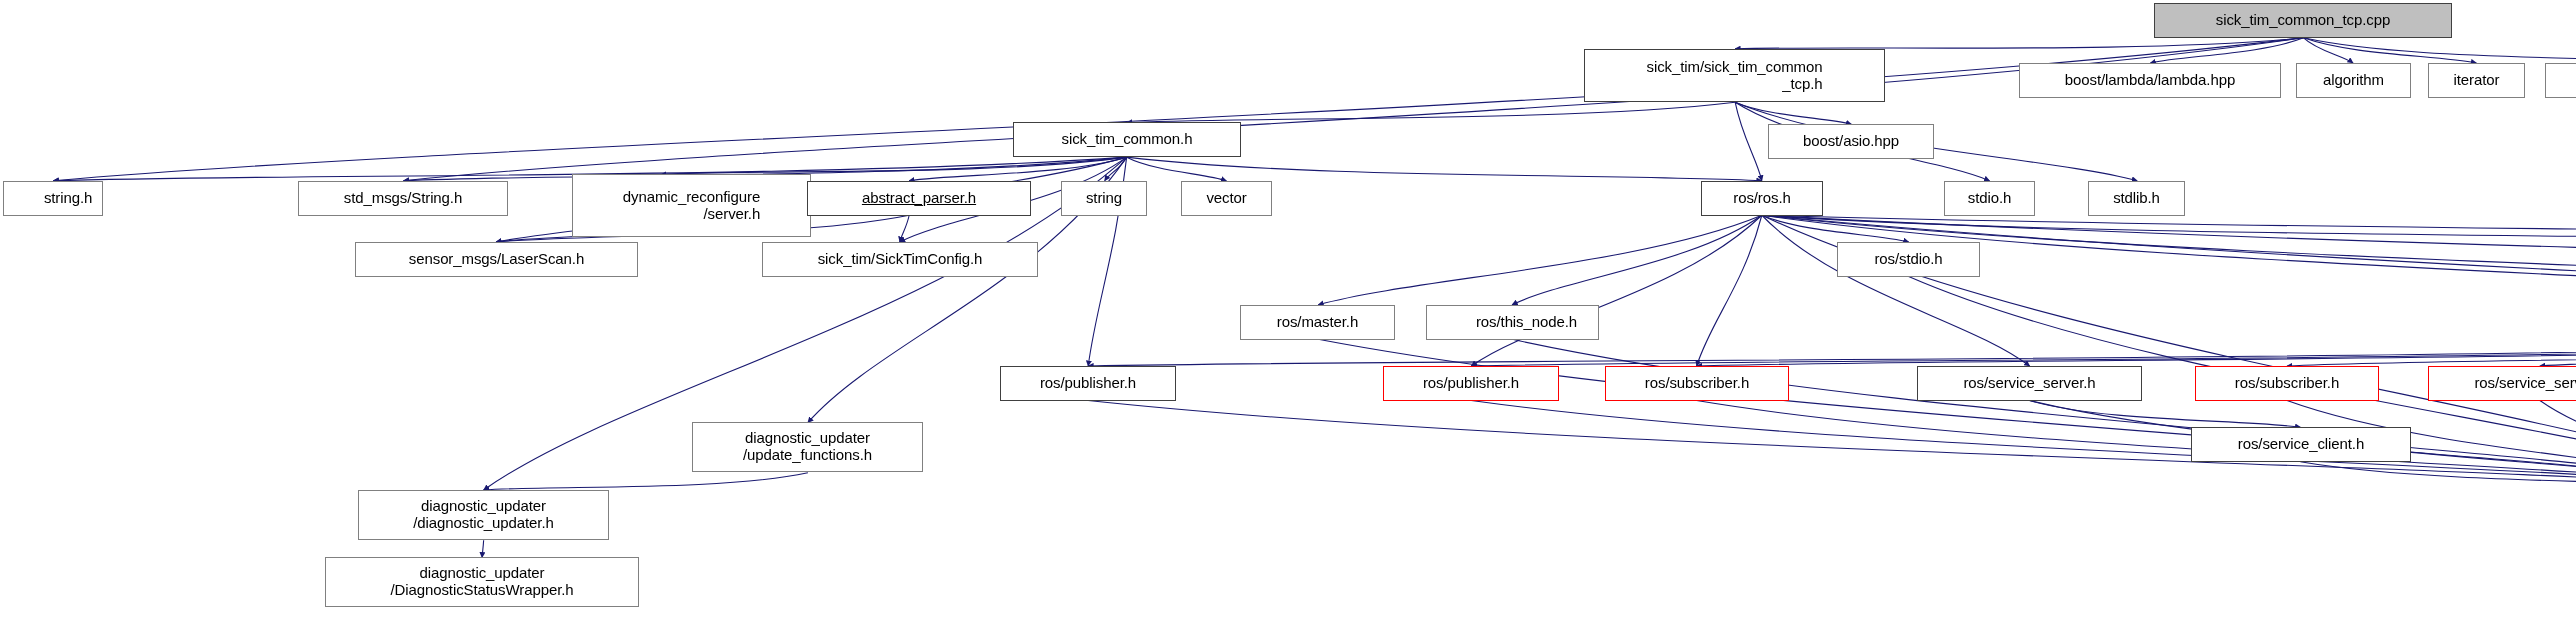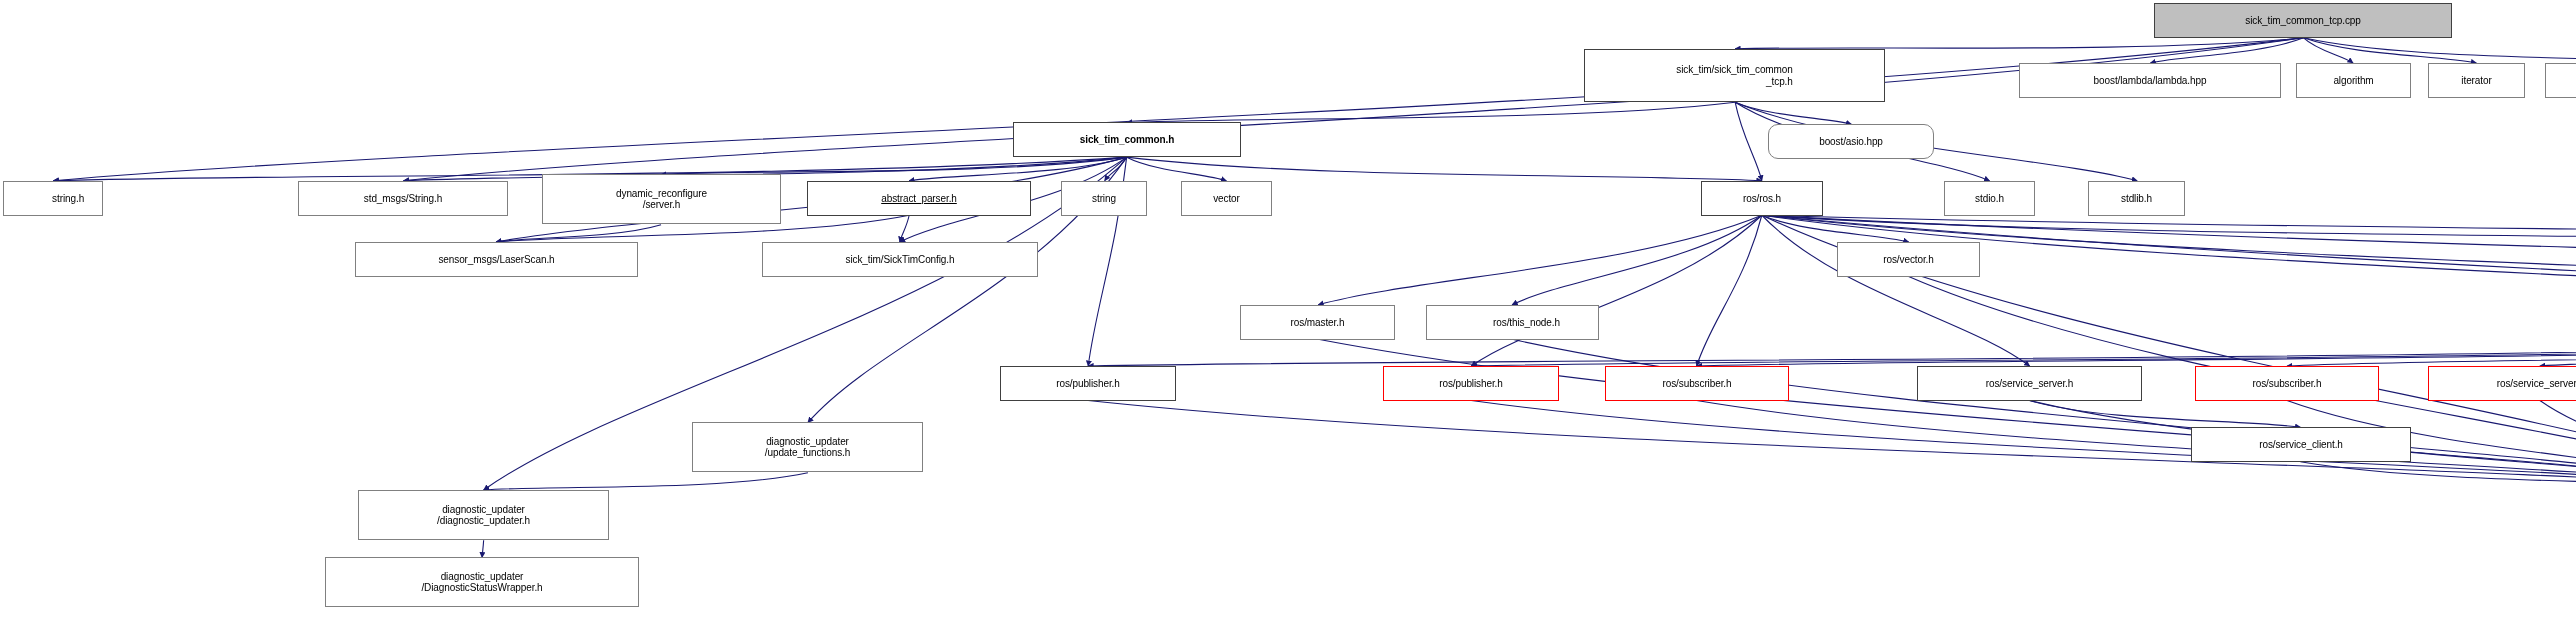--- a/index.html
+++ b/index.html
@@ -26,21 +26,21 @@
   .node {
     position: absolute;
     box-sizing: border-box;
     display: flex;
     align-items: center;
     justify-content: center;
     text-align: center;
     background: #ffffff;
     border: 0.8px solid #808080;
     color: #000000;
-    font-size: 10px;
+    font-size: 15px;
     line-height: 1.12;
     white-space: pre;
     letter-spacing: -0.1px;
     z-index: 5;
   }
   .node.solid {
     border: 1.3px solid #404040;
   }
   .node.red {
     border: 1.3px solid #ff0000;
@@ -152,35 +152,35 @@
       </g>
   </svg>
   <div id="nodes">
       <div class="node root" style="left: 2154px; top: 3.1px; width: 298px; height: 35px;">sick_tim_common_tcp.cpp</div>
       <div class="node solid" style="left: 1584px; top: 49px; width: 301px; height: 53px; text-align: right;">sick_tim/sick_tim_common
 _tcp.h</div>
       <div class="node plain" style="left: 2019px; top: 63px; width: 262px; height: 35px;">boost/lambda/lambda.hpp</div>
       <div class="node plain" style="left: 2296px; top: 63px; width: 115px; height: 35px;">algorithm</div>
       <div class="node plain" style="left: 2428px; top: 63px; width: 97px; height: 35px;">iterator</div>
       <div class="node plain" style="left: 2545px; top: 63px; width: 242px; height: 35px;">boost/lexical_cast.hpp</div>
-      <div class="node plain" style="left: 1768px; top: 124px; width: 166px; height: 35px; border-radius: 10px;">boost/asio.hpp</div>
-      <div class="node solid" style="left: 1013px; top: 122px; width: 228px; height: 35px; font-weight: bold;">sick_tim_common.h</div>
+      <div class="node plain" style="left: 1768px; top: 124px; width: 166px; height: 35px;">boost/asio.hpp</div>
+      <div class="node solid" style="left: 1013px; top: 122px; width: 228px; height: 35px;">sick_tim_common.h</div>
       <div class="node plain" style="left: 3.1px; top: 181px; width: 100px; height: 35px; padding-left: 30px;">string.h</div>
       <div class="node plain" style="left: 298px; top: 181px; width: 210px; height: 35px;">std_msgs/String.h</div>
-      <div class="node plain" style="left: 542px; top: 174px; width: 239px; height: 50px;">dynamic_reconfigure
+      <div class="node plain" style="left: 572px; top: 174px; width: 239px; height: 63px; text-align: right;">dynamic_reconfigure
 /server.h</div>
       <div class="node solid" style="left: 807px; top: 181px; width: 224px; height: 35px; text-decoration: underline;">abstract_parser.h</div>
       <div class="node plain" style="left: 1061px; top: 181px; width: 86px; height: 35px;">string</div>
       <div class="node plain" style="left: 1181px; top: 181px; width: 91px; height: 35px;">vector</div>
       <div class="node solid" style="left: 1701px; top: 181px; width: 122px; height: 35px;">ros/ros.h</div>
       <div class="node plain" style="left: 1944px; top: 181px; width: 91px; height: 35px;">stdio.h</div>
       <div class="node plain" style="left: 2088px; top: 181px; width: 97px; height: 35px;">stdlib.h</div>
       <div class="node plain" style="left: 355px; top: 242px; width: 283px; height: 35px;">sensor_msgs/LaserScan.h</div>
       <div class="node plain" style="left: 762px; top: 242px; width: 276px; height: 35px;">sick_tim/SickTimConfig.h</div>
-      <div class="node plain" style="left: 1837px; top: 242px; width: 143px; height: 35px;">ros/vector.h</div>
+      <div class="node plain" style="left: 1837px; top: 242px; width: 143px; height: 35px;">ros/stdio.h</div>
       <div class="node plain" style="left: 1240px; top: 305px; width: 155px; height: 35px;">ros/master.h</div>
       <div class="node plain" style="left: 1426px; top: 305px; width: 173px; height: 35px; padding-left: 28px;">ros/this_node.h</div>
       <div class="node solid" style="left: 1000px; top: 366px; width: 176px; height: 35px;">ros/publisher.h</div>
       <div class="node red" style="left: 1383px; top: 366px; width: 176px; height: 35px;">ros/publisher.h</div>
       <div class="node red" style="left: 1605px; top: 366px; width: 184px; height: 35px;">ros/subscriber.h</div>
       <div class="node solid" style="left: 1917px; top: 366px; width: 225px; height: 35px;">ros/service_server.h</div>
       <div class="node red" style="left: 2195px; top: 366px; width: 184px; height: 35px;">ros/subscriber.h</div>
       <div class="node red" style="left: 2428px; top: 366px; width: 225px; height: 35px;">ros/service_server.h</div>
       <div class="node plain" style="left: 692px; top: 422px; width: 231px; height: 50px;">diagnostic_updater
 /update_functions.h</div>

